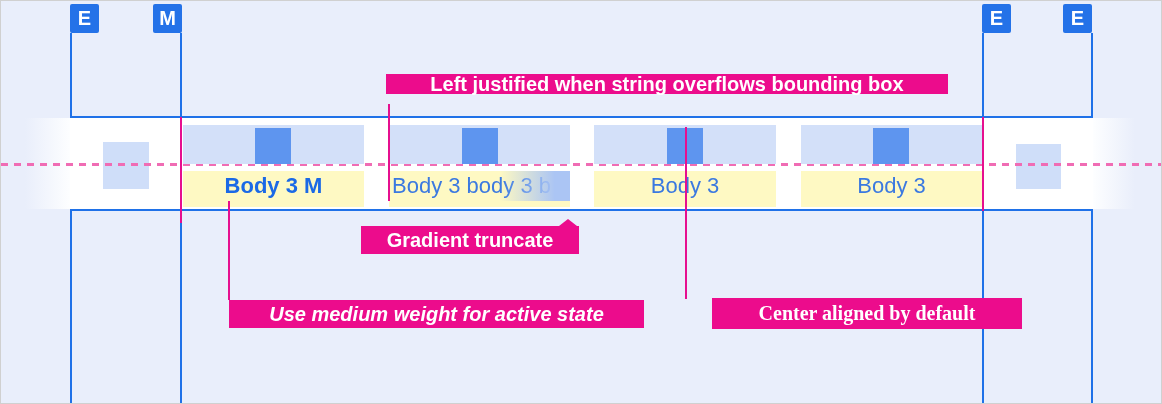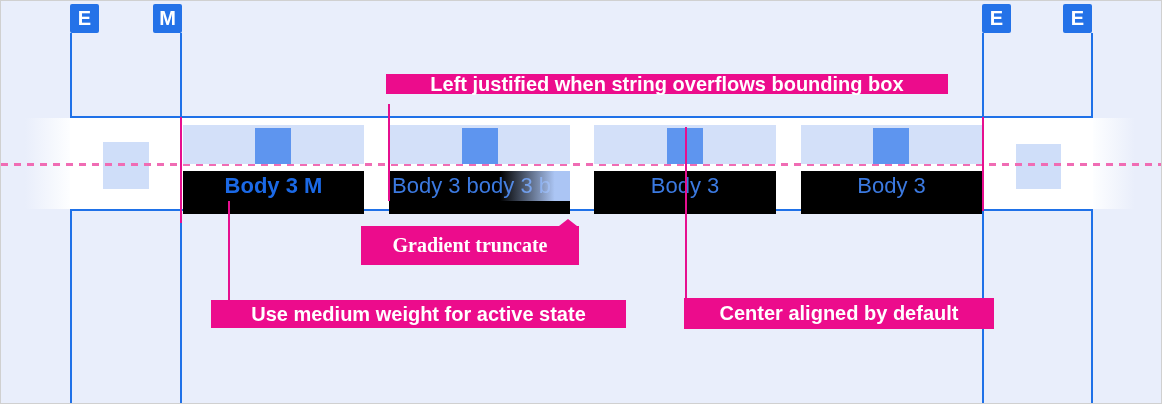--- a/index.html
+++ b/index.html
@@ -35,21 +35,21 @@
     background:linear-gradient(90deg,#e9eefb 35%,#fdfeff 100%);
   }
   .edge-fade-right{
     position:absolute;left:1092px;top:117px;width:70px;height:91px;
     background:linear-gradient(270deg,#e9eefb 40%,#fdfeff 100%);
   }
   .edge-square{position:absolute;background:#cfdef9;}
   .tab-rect{position:absolute;top:124px;height:39px;background:#d3e0f9;}
   .tab-icon{position:absolute;top:127px;width:36px;height:36px;background:#5e95ef;}
   .tab-label{
-    position:absolute;top:170px;height:43px;background:#000000;
+    position:absolute;top:170px;height:36px;background:#fef9c3;
     font-size:22px;line-height:30px;color:#3b79e0;
     text-align:center;white-space:nowrap;overflow:hidden;
     box-sizing:border-box;
   }
   .tab-label.active{font-weight:700;color:#1b69e6;}
   .tab-label.truncate{text-align:left;padding-left:3px;}
   .fade-overlay{
     position:absolute;top:170px;height:30px;width:70px;
     background:linear-gradient(90deg,rgba(171,197,244,0) 0%,#abc5f4 78%);
   }
@@ -122,19 +122,19 @@
   <div class="pline" style="left:179px;top:116px;height:106px;"></div>
   <div class="pline" style="left:981px;top:116px;height:94px;"></div>
 
   <div class="pline" style="left:387px;top:103px;height:97px;"></div>
   <div class="pline" style="left:227px;top:200px;height:99px;"></div>
   <div class="pline" style="left:684px;top:126px;height:172px;"></div>
 
   <div class="callout" style="left:385px;top:73px;width:562px;height:20px;">Left justified when string overflows bounding box</div>
 
   <div class="callout-arrow" style="left:558px;top:218px;"></div>
-  <div class="callout" style="left:360px;top:225px;width:218px;height:39px;font-family:Liberation Serif, serif;">Gradient truncate</div>
+  <div class="callout" style="left:360px;top:225px;width:218px;height:28px;">Gradient truncate</div>
 
-  <div class="callout" style="left:210px;top:299px;width:415px;height:28px;">Use medium weight for active state</div>
+  <div class="callout" style="left:228px;top:299px;width:415px;height:28px;font-style:italic;">Use medium weight for active state</div>
 
-  <div class="callout" style="left:683px;top:297px;width:310px;height:31px;">Center aligned by default</div>
+  <div class="callout" style="left:711px;top:297px;width:310px;height:31px;font-family:Liberation Serif, serif;">Center aligned by default</div>
 
 </div>
 
 </body></html>

